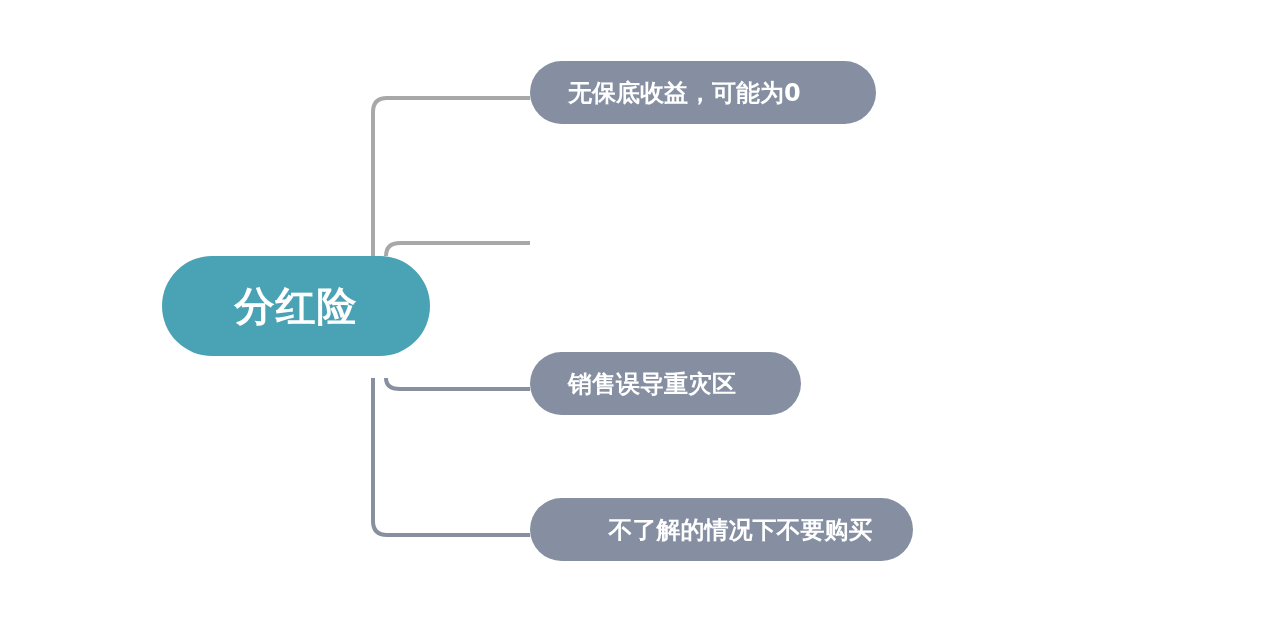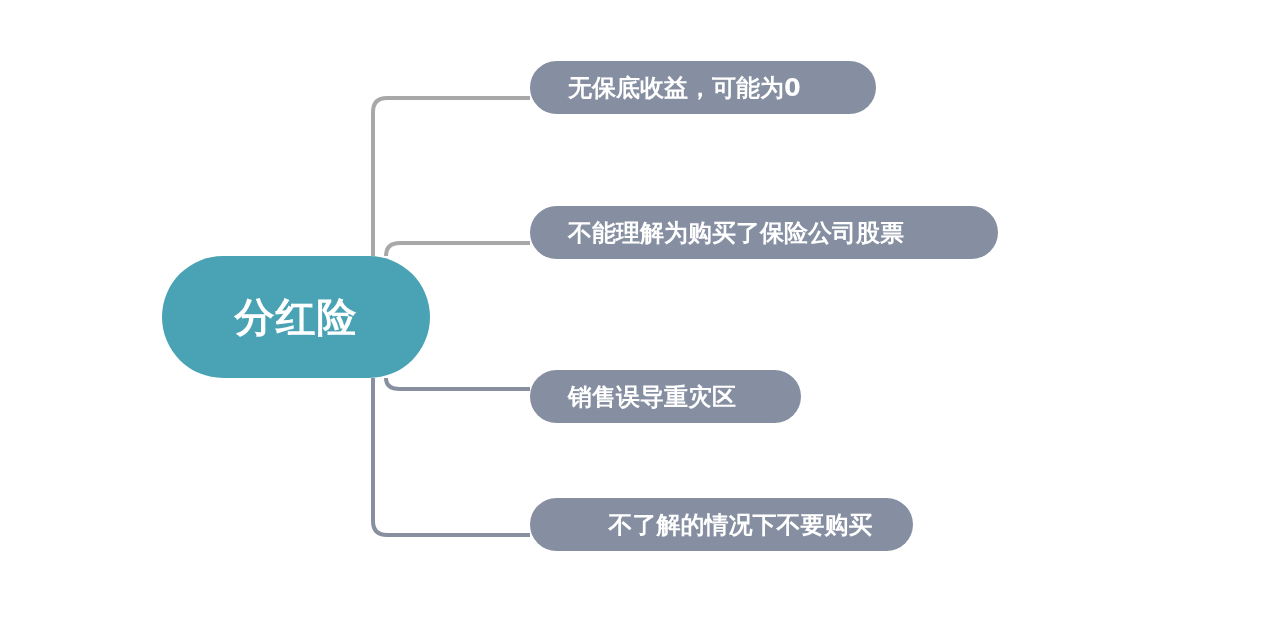--- a/index.html
+++ b/index.html
@@ -9,32 +9,32 @@
       font-family: "DejaVu Sans", "Liberation Sans", sans-serif;
     }
     .canvas { position: absolute; left: 0; top: 0; width: 1268px; height: 644px; }
     svg.connectors { position: absolute; left: 0; top: 0; }
     .node {
       position: absolute; box-sizing: border-box;
       display: flex; align-items: center; justify-content: center;
       color: #ffffff; font-weight: bold; white-space: nowrap;
     }
     .root {
-      left: 162px; top: 256px; width: 268px; height: 122px;
+      left: 162px; top: 256px; width: 268px; height: 100px;
       border-radius: 61px; background: #4aa3b4;
       font-size: 40px; letter-spacing: 1px;
     }
     .child {
-      left: 530px; height: 53px; border-radius: 37.5px;
+      left: 530px; height: 63px; border-radius: 37.5px;
       background: #858fa1; font-size: 24px;
       padding-left: 38px; justify-content: flex-start;
     }
     .c1 { top: 61px; width: 346px; }
     .c2 { top: 206px; width: 468px; }
-    .c3 { top: 370px; width: 271px; }
+    .c3 { top: 352px; width: 271px; }
     .c4 { top: 498px; width: 383px; justify-content: center; }
     .watermark {
       position: absolute; left: 1000px; top: 572px;
       font-size: 34px; color: #c8c8c8; letter-spacing: 2px;
       text-shadow: 1px 1px 0 #9a9a9a;
     }
   </style>
 </head>
 <body>
 
@@ -50,23 +50,20 @@
     <path d="M373 378 L373 521 Q373 535 387 535 L530 535" fill="none" stroke="#8890a0" stroke-width="4"></path>
   </svg>
 
   <div class="node root">
     <span>分红险</span>
   </div>
 
   <div class="node child c1">
     <span>无保底收益，可能为0</span>
   </div>
-  <div class="node child c2">
-    <span>不能理解为购买了保险公司股票</span>
-  </div>
   <div class="node child c3">
     <span>销售误导重灾区</span>
   </div>
   <div class="node child c4">
     <span>不了解的情况下不要购买</span>
   </div>
 
 </div>
 
 </body></html>

